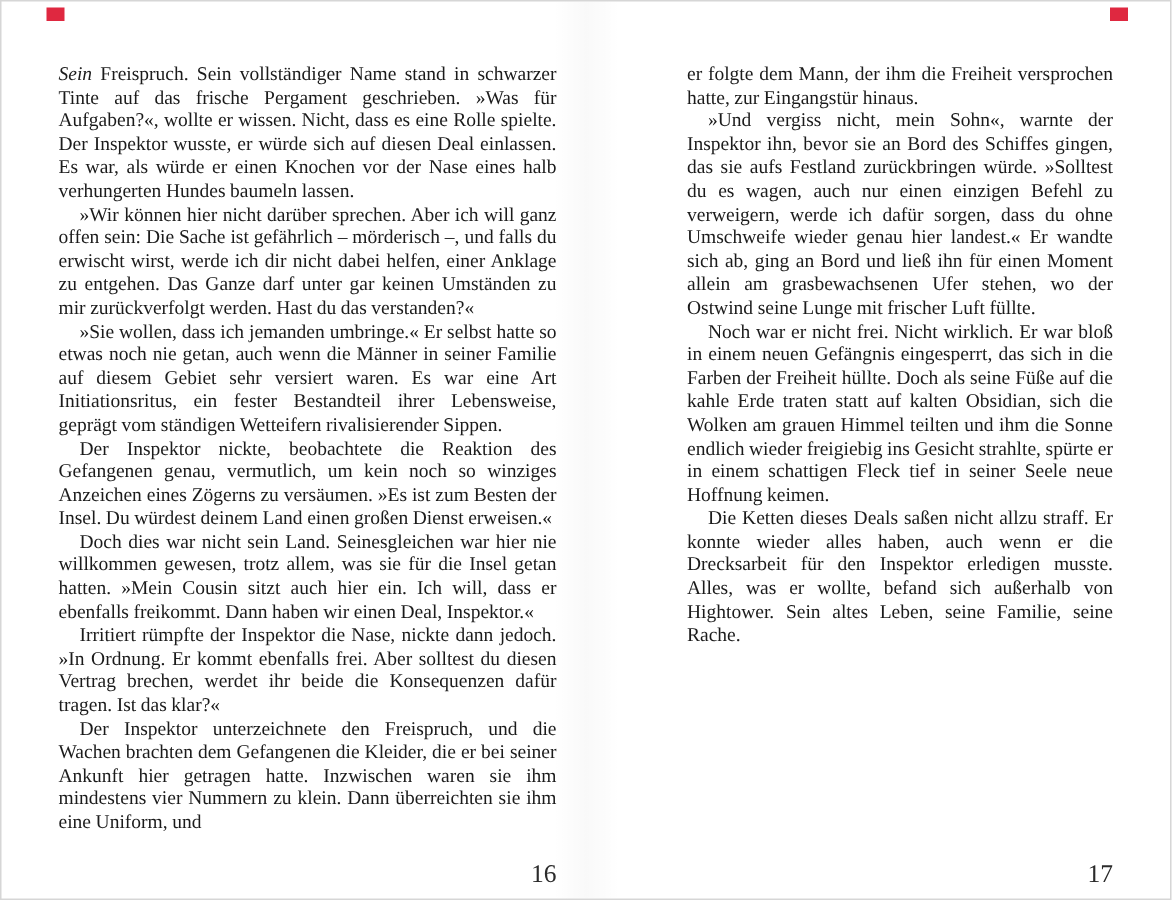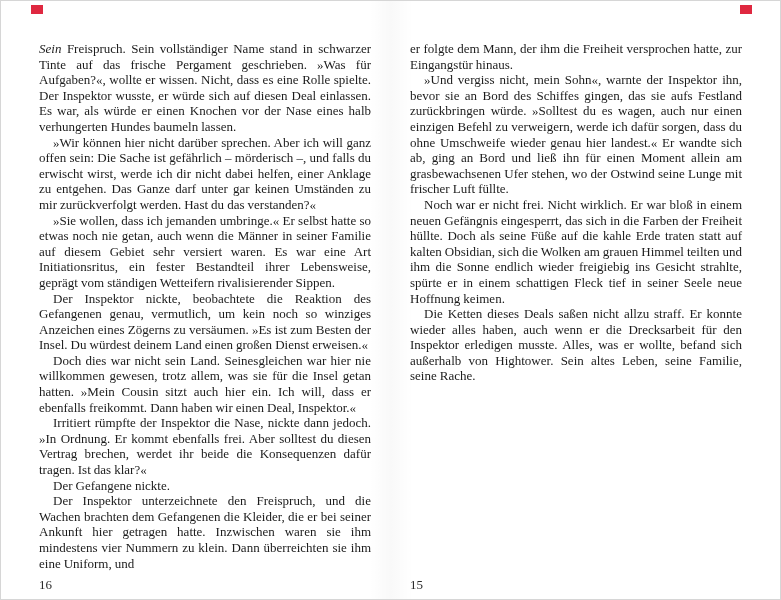--- a/index.html
+++ b/index.html
@@ -53,22 +53,22 @@
     hyphens: auto;
     -webkit-hyphens: auto;
     word-spacing: -0.2px;
   }
   .para { margin: 0; }
   .para.indent { text-indent: 14px; }
   .para em { }
   .page-number {
     position: absolute;
     bottom: 6px; left: 0; right: 0;
-    text-align: left;
-    font-size: 13px;
+    text-align: right;
+    font-size: 17px;
     color: #2b2b2b;
   }
 </style>
 </head>
 <body>
 
 <div class="screen">
 
   <div class="corner-mark left" style="background: rgb(223, 40, 64);"></div>
   <div class="corner-mark right" style="background: rgb(223, 40, 64);"></div>
@@ -76,33 +76,32 @@
   <div class="spread">
 
     <div class="page" lang="de">
       <div class="page-text" style="color: rgb(27, 27, 27);">
           <p class="para"><em>Sein</em> Freispruch. Sein vollständiger Name stand in schwarzer Tinte auf das frische Pergament geschrieben. »Was für Aufgaben?«, wollte er wissen. Nicht, dass es eine Rolle spielte. Der Inspektor wusste, er würde sich auf diesen Deal einlassen. Es war, als würde er einen Knochen vor der Nase eines halb verhungerten Hundes baumeln lassen.</p>
           <p class="para indent">»Wir können hier nicht darüber sprechen. Aber ich will ganz offen sein: Die Sache ist gefährlich – mörderisch –, und falls du erwischt wirst, werde ich dir nicht dabei helfen, einer Anklage zu entgehen. Das Ganze darf unter gar keinen Umständen zu mir zurückverfolgt werden. Hast du das verstanden?«</p>
           <p class="para indent">»Sie wollen, dass ich jemanden umbringe.« Er selbst hatte so etwas noch nie getan, auch wenn die Männer in seiner Familie auf diesem Gebiet sehr versiert waren. Es war eine Art Initiationsritus, ein fester Bestandteil ihrer Lebensweise, geprägt vom ständigen Wetteifern rivalisierender Sippen.</p>
           <p class="para indent">Der Inspektor nickte, beobachtete die Reaktion des Gefangenen genau, vermutlich, um kein noch so winziges Anzeichen eines Zögerns zu versäumen. »Es ist zum Besten der Insel. Du würdest deinem Land einen großen Dienst erweisen.«</p>
           <p class="para indent">Doch dies war nicht sein Land. Seinesgleichen war hier nie willkommen gewesen, trotz allem, was sie für die Insel getan hatten. »Mein Cousin sitzt auch hier ein. Ich will, dass er ebenfalls freikommt. Dann haben wir einen Deal, Inspektor.«</p>
           <p class="para indent">Irritiert rümpfte der Inspektor die Nase, nickte dann jedoch. »In Ordnung. Er kommt ebenfalls frei. Aber solltest du diesen Vertrag brechen, werdet ihr beide die Konsequenzen dafür tragen. Ist das klar?«</p>
-          <p class="para indent">Der Gefangene nickte.</p>
           <p class="para indent">Der Inspektor unterzeichnete den Freispruch, und die Wachen brachten dem Gefangenen die Kleider, die er bei seiner Ankunft hier getragen hatte. Inzwischen waren sie ihm mindestens vier Nummern zu klein. Dann überreichten sie ihm eine Uniform, und</p>
         </div>
       <div class="page-number">16</div>
     </div>
 
     <div class="page" lang="de">
-      <div class="page-text" style="color: rgb(27, 27, 27);">
+      <div class="page-text" style="color: rgb(27, 27, 27); margin-left: 48px;">
           <p class="para">er folgte dem Mann, der ihm die Freiheit versprochen hatte, zur Eingangstür hinaus.</p>
           <p class="para indent">»Und vergiss nicht, mein Sohn«, warnte der Inspektor ihn, bevor sie an Bord des Schiffes gingen, das sie aufs Festland zurückbringen würde. »Solltest du es wagen, auch nur einen einzigen Befehl zu verweigern, werde ich dafür sorgen, dass du ohne Umschweife wieder genau hier landest.« Er wandte sich ab, ging an Bord und ließ ihn für einen Moment allein am grasbewachsenen Ufer stehen, wo der Ostwind seine Lunge mit frischer Luft füllte.</p>
           <p class="para indent">Noch war er nicht frei. Nicht wirklich. Er war bloß in einem neuen Gefängnis eingesperrt, das sich in die Farben der Freiheit hüllte. Doch als seine Füße auf die kahle Erde traten statt auf kalten Obsidian, sich die Wolken am grauen Himmel teilten und ihm die Sonne endlich wieder freigiebig ins Gesicht strahlte, spürte er in einem schattigen Fleck tief in seiner Seele neue Hoffnung keimen.</p>
           <p class="para indent">Die Ketten dieses Deals saßen nicht allzu straff. Er konnte wieder alles haben, auch wenn er die Drecksarbeit für den Inspektor erledigen musste. Alles, was er wollte, befand sich außerhalb von Hightower. Sein altes Leben, seine Familie, seine Rache.</p>
         </div>
-      <div class="page-number">15</div>
+      <div class="page-number">17</div>
     </div>
 
   </div>
 
   <div class="gutter-shadow"></div>
 
 </div>
 
 </body></html>

